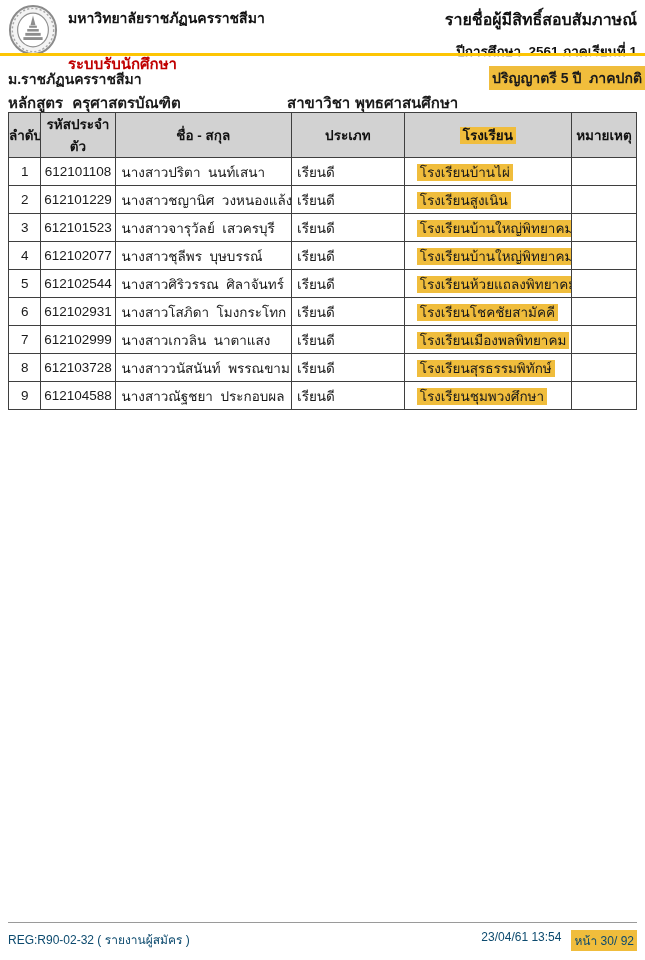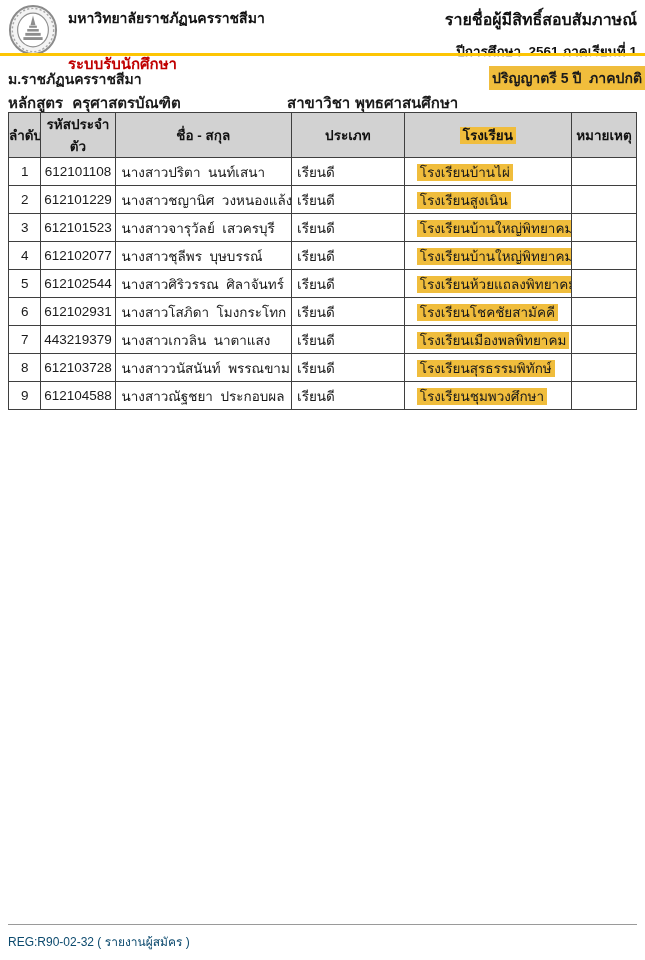--- a/index.html
+++ b/index.html
@@ -150,21 +150,21 @@
     <td class="c-no">6</td>
     <td class="c-id">612102931</td>
     <td class="c-name">นางสาวโสภิดา  โมงกระโทก</td>
     <td class="c-type">เรียนดี</td>
     <td class="c-school"><span class="hl">โรงเรียนโชคชัยสามัคคี</span></td>
     <td class="c-note"></td>
   </tr>
 
   <tr>
     <td class="c-no">7</td>
-    <td class="c-id">443219379</td>
+    <td class="c-id">612102999</td>
     <td class="c-name">นางสาวเกวลิน  นาตาแสง</td>
     <td class="c-type">เรียนดี</td>
     <td class="c-school"><span class="hl">โรงเรียนเมืองพลพิทยาคม</span></td>
     <td class="c-note"></td>
   </tr>
 
   <tr>
     <td class="c-no">8</td>
     <td class="c-id">612103728</td>
     <td class="c-name">นางสาววนัสนันท์  พรรณขาม</td>
@@ -180,13 +180,17 @@
     <td class="c-type">เรียนดี</td>
     <td class="c-school"><span class="hl">โรงเรียนชุมพวงศึกษา</span></td>
     <td class="c-note"></td>
   </tr>
 
 </tbody>
 </table>
 
 <div class="footer">
   <span>REG:R90-02-32 ( รายงานผู้สมัคร )</span>
+  <span class="f-right">
+    <span>23/04/61 13:54</span>
+    <span class="hl">หน้า 30/ 92</span>
+  </span>
 </div>
 
 </body></html>

